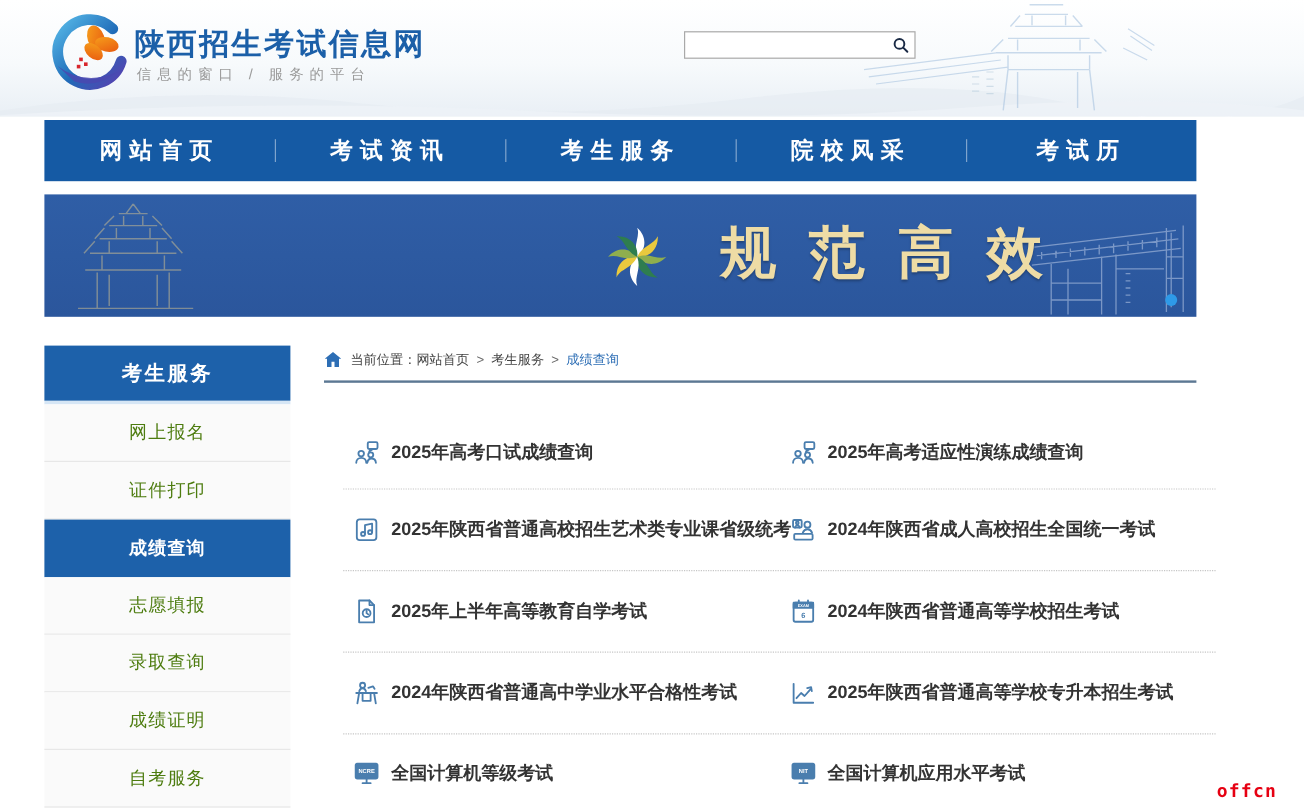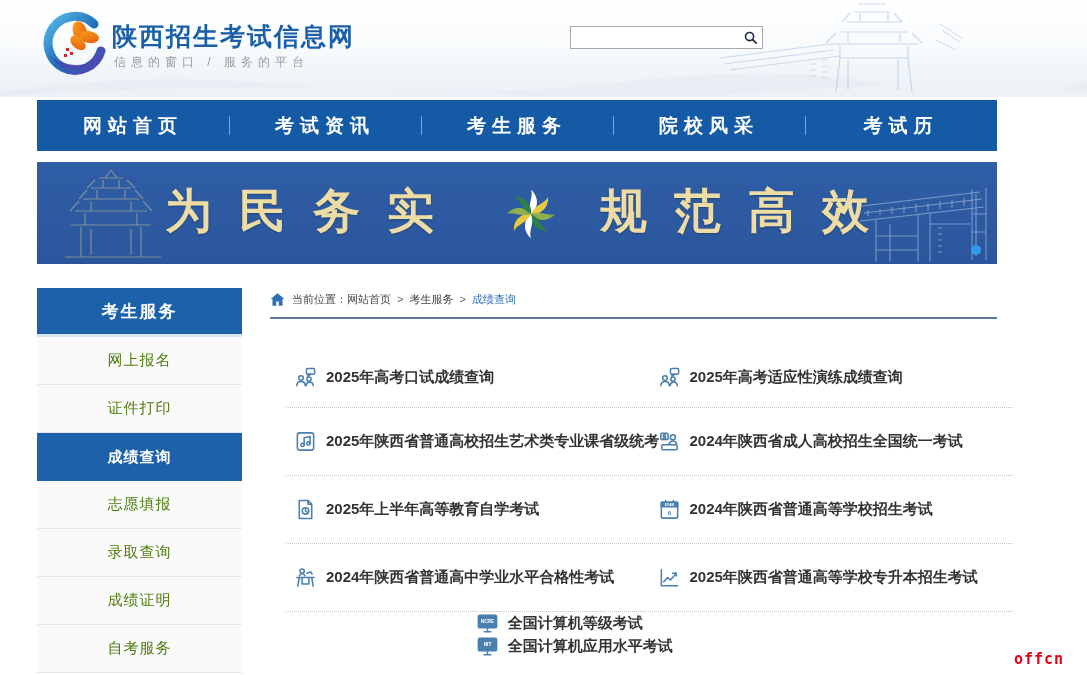--- a/index.html
+++ b/index.html
@@ -56,21 +56,21 @@
     display:flex; align-items:center; font-size:11px; color:#444; }
   #breadcrumb .home { margin-right:7px; display:flex; }
   #breadcrumb .sep { margin:0 6px; color:#666; }
   #breadcrumb .crumb { color:#444; cursor:pointer; }
   #breadcrumb .crumb.current { color:#2d6eb5; }
   #content-line { position:absolute; left:270px; top:317px; width:727px; height:2px; background:#5c7893; }
 
   #services { position:absolute; left:286px; top:320px; width:727px; }
   .svc-row { display:flex; height:68px; align-items:center; border-bottom:1px dotted #c6c6c6; }
   .svc-row.first { height:88px; padding-top:28px; }
-  .svc-row.last { border-bottom:none; height:64px;flex-direction:column; }
+  .svc-row.last { border-bottom:none; height:64px; }
   .svc-cell { width:50%; display:flex; align-items:center; gap:9px; cursor:pointer; padding-left:8px; }
   .svc-cell .label { font-size:15px; font-weight:bold; color:#333; white-space:nowrap; }
   .svgicon { width:23px; height:23px; flex:0 0 23px; display:inline-flex; }
   .svgicon svg { width:100%; height:100%; }
 
   #watermark { position:absolute; left:1014px; top:650px; color:#e60012; font-weight:bold;
     font-size:15px; letter-spacing:1px; font-family:"DejaVu Sans Mono","Liberation Mono",monospace; }
 </style>
 </head>
 <body>
@@ -142,21 +142,20 @@
     </li>
     <li>
       <span>考试历</span>
     </li>
   </ul>
 
 <div id="banner">
   <svg id="banner-pagoda" viewBox="0 0 150 96" fill="none" stroke="#d3c28f" stroke-width="1.2">
     <path d="M66 4 l6 8 M66 4 l-6 8 M54 12 h24 M50 14 l-8 8 M82 14 l8 8 M58 14 v8 M74 14 v8 M46 22 h40 M42 24 l-8 9 M90 24 l8 9 M52 24 v9 M80 24 v9 M38 33 h56 M34 35 l-9 10 M98 35 l9 10 M46 35 v10 M86 35 v10 M30 45 h72 M40 47 v12 M92 47 v12 M26 59 h80 M36 61 v30 M96 61 v30 M46 63 v26 M86 63 v26 M20 91 h96"></path>
   </svg>
-  <div id="slogan-left" class="slogan">为民务实</div>
   <svg id="pinwheel" viewBox="0 0 60 60">
     <g>
       <path d="M30 30 C26 19 33 12 30 4 C40 13 37 25 30 30" fill="#ffffff"></path>
       <path d="M30 30 C26 19 33 12 30 4 C40 13 37 25 30 30" fill="#e9c93e" transform="rotate(45 30 30)"></path>
       <path d="M30 30 C26 19 33 12 30 4 C40 13 37 25 30 30" fill="#8fae4e" transform="rotate(90 30 30)"></path>
       <path d="M30 30 C26 19 33 12 30 4 C40 13 37 25 30 30" fill="#2e7d4f" transform="rotate(135 30 30)"></path>
       <path d="M30 30 C26 19 33 12 30 4 C40 13 37 25 30 30" fill="#ffffff" transform="rotate(180 30 30)"></path>
       <path d="M30 30 C26 19 33 12 30 4 C40 13 37 25 30 30" fill="#e9c93e" transform="rotate(225 30 30)"></path>
       <path d="M30 30 C26 19 33 12 30 4 C40 13 37 25 30 30" fill="#8fae4e" transform="rotate(270 30 30)"></path>
       <path d="M30 30 C26 19 33 12 30 4 C40 13 37 25 30 30" fill="#2e7d4f" transform="rotate(315 30 30)"></path>

